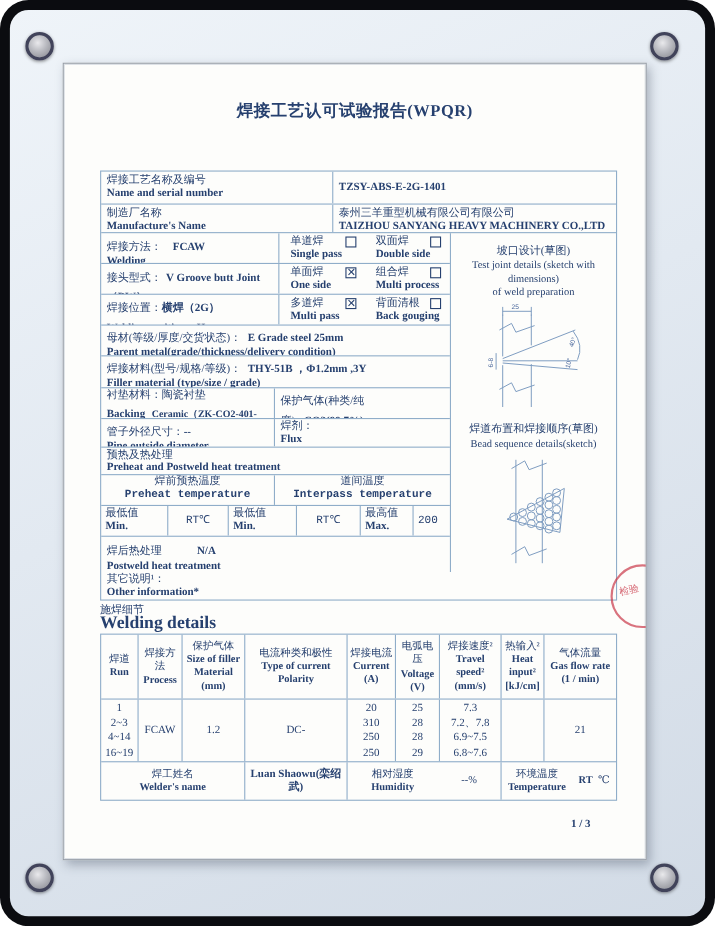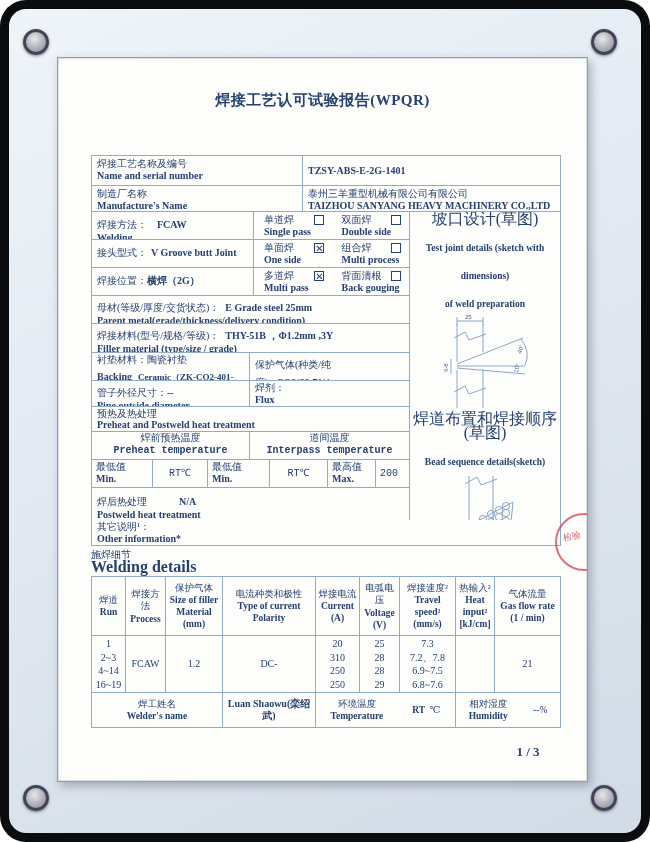--- a/index.html
+++ b/index.html
@@ -34,37 +34,37 @@
   .srow{display:flex;border-bottom:1px solid #8fadc9;overflow:hidden;}
   .scell{width:157px;padding:1px 5px;overflow:hidden;}
   .scell2{flex:1;border-left:1px solid #8fadc9;padding:1px 5px;overflow:hidden;}
   .center{text-align:center;font-family:Liberation Mono, monospace;}
   .vrow{display:flex;border-bottom:1px solid #8fadc9;overflow:hidden;}
   .vcell{padding:1px 4px;overflow:hidden;}
   .last{border-bottom:none;}
   .mval{margin-left:10px;}
   .mval2{text-align:center;}
   .sk-t{padding:0 2px;}
-  .sk-cn{font-size:16px;line-height:14px;margin-top:0;}
-  .sk-en{font-size:9.5px;line-height:12px;font-weight:bold;margin-top:16px;}
+  .sk-cn{font-size:10px;line-height:14px;margin-top:10px;}
+  .sk-en{font-size:9.5px;line-height:12px;font-weight:normal;}
   .sketch-svg{display:block;margin:2px auto 0;}
   .other-row{height:27px;padding:1px 5px;}
   .sec-label{position:absolute;left:33px;top:490px;}
   .dtable{position:absolute;left:33px;top:518px;width:470px;border:1px solid #8fadc9;}
   .dgrid{display:grid;grid-template-columns:33px 40px 57px 93px 44px 40px 56px 39px 1fr;}
   .dhead{height:58px;}
   .dbody{height:57px;border-top:1px solid #8fadc9;}
   .dfoot{height:35px;border-top:1px solid #8fadc9;grid-template-columns:130px 93px 140px 1fr;}
   .dc{border-left:1px solid #8fadc9;display:flex;flex-direction:column;justify-content:center;align-items:center;text-align:center;overflow:hidden;padding:1px 1px;}
   .dc:first-child{border-left:none;}
   .dc .cn{font-size:9.5px;line-height:12.5px;}
   .dc .en{font-size:9.5px;line-height:12px;}
   .num{font-size:10px;line-height:13.5px;}
   .fcell-pair{flex-direction:row;justify-content:space-around;width:100%;gap:2px;}
-  .page-num{position:absolute;left:440px;top:686px;width:60px;text-align:center;font-size:13px;font-weight:bold;}
+  .page-num{position:absolute;left:440px;top:686px;width:60px;text-align:center;font-size:10px;font-weight:bold;}
   .stamp{position:absolute;left:497px;top:455px;width:58px;height:58px;border:2.5px solid rgba(201,56,72,.7);border-radius:50%;}
   .stamp-txt{position:absolute;left:6px;top:16px;font-size:9px;line-height:11px;color:rgba(201,56,72,.75);transform:rotate(-12deg);width:20px;}
   svg{overflow:visible;}
   .skline{stroke:#7d9cc0;stroke-width:.9;fill:none;}
   .sktext{fill:#47659a;font-size:6px;font-family:"Liberation Sans",sans-serif;}
 </style>
 </head>
 <body>
 
 <div class="board">
@@ -399,31 +399,31 @@
       </div>
 
       <div class="dgrid dfoot">
         <div class="dc">
           <div class="cn">焊工姓名</div>
           <div class="en">Welder's name</div>
         </div>
         <div class="dc cn bold">Luan Shaowu(栾绍武)</div>
         <div class="dc fcell-pair">
           <div>
+            <div class="cn">相对湿度</div>
+            <div class="en">Humidity</div>
+          </div>
+          <div class="cn">--%</div>
+        </div>
+        <div class="dc fcell-pair">
+          <div>
             <div class="cn">环境温度</div>
             <div class="en">Temperature</div>
           </div>
           <div class="cn"><span class="bold">RT</span>&nbsp;&nbsp;<span>℃</span></div>
-        </div>
-        <div class="dc fcell-pair">
-          <div>
-            <div class="cn">相对湿度</div>
-            <div class="en">Humidity</div>
-          </div>
-          <div class="cn">--%</div>
         </div>
       </div>
     </div>
 
     <div class="page-num">1 / 3</div>
 
     <div class="stamp">
       <div class="stamp-txt">检验</div>
     </div>
   </div>

